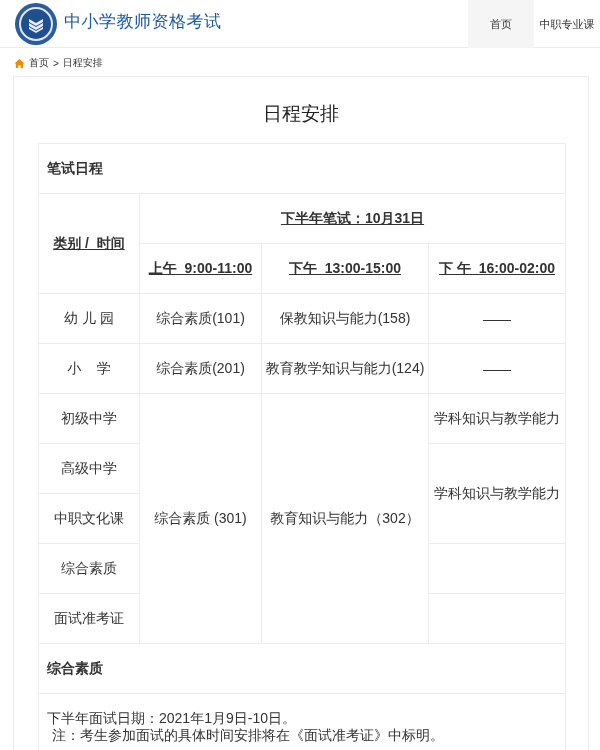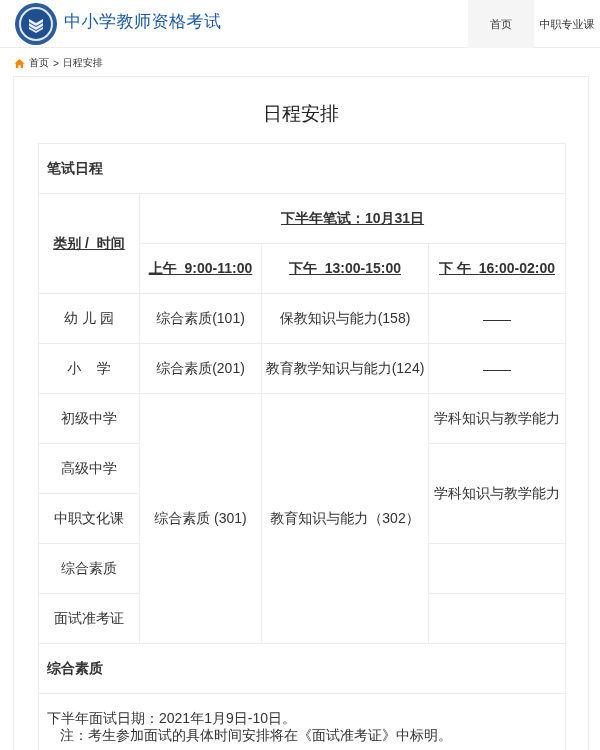--- a/index.html
+++ b/index.html
@@ -23,21 +23,21 @@
     .breadcrumb a { color: #333; text-decoration: none; }
 
     .card { position: absolute; left: 13px; top: 76px; width: 576px; height: 700px; border: 1px solid #ececec; background: #fff; }
     .page-title { position: absolute; left: 0; top: 24px; width: 574px; text-align: center; font-size: 19px; color: #222; font-weight: normal; }
 
     table.sched { position: absolute; left: 24px; top: 66px; width: 527px; border-collapse: collapse; table-layout: fixed; }
     table.sched td { border: 1px solid #ececec; text-align: center; vertical-align: middle; font-size: 14px; color: #333; height: 50px; padding: 0; }
     td.section-title { text-align: left !important; font-weight: bold; padding-left: 8px !important; color: #222; }
     td.bold { font-weight: bold; color: #222; text-decoration: underline; }
     td.note-cell { text-align: left !important; padding: 16px 8px 8px 8px !important; height: 60px !important; line-height: 17px; vertical-align: top !important; }
-    .note-line2 { padding-left: 1px; margin-left: 8px; }
+    .note-line2 { padding-left: 1px; }
   </style>
 </head>
 <body>
 
 <div class="header">
   <div class="logo">
     <div class="ring">
       <svg width="20" height="20" viewBox="0 0 20 20">
         <path d="M3 5 L10 9 L17 5 L17 8 L10 12 L3 8 Z" fill="#e8eef7"></path>
         <path d="M3 9 L10 13 L17 9 L17 12 L10 16 L3 12 Z" fill="#e8eef7"></path>

